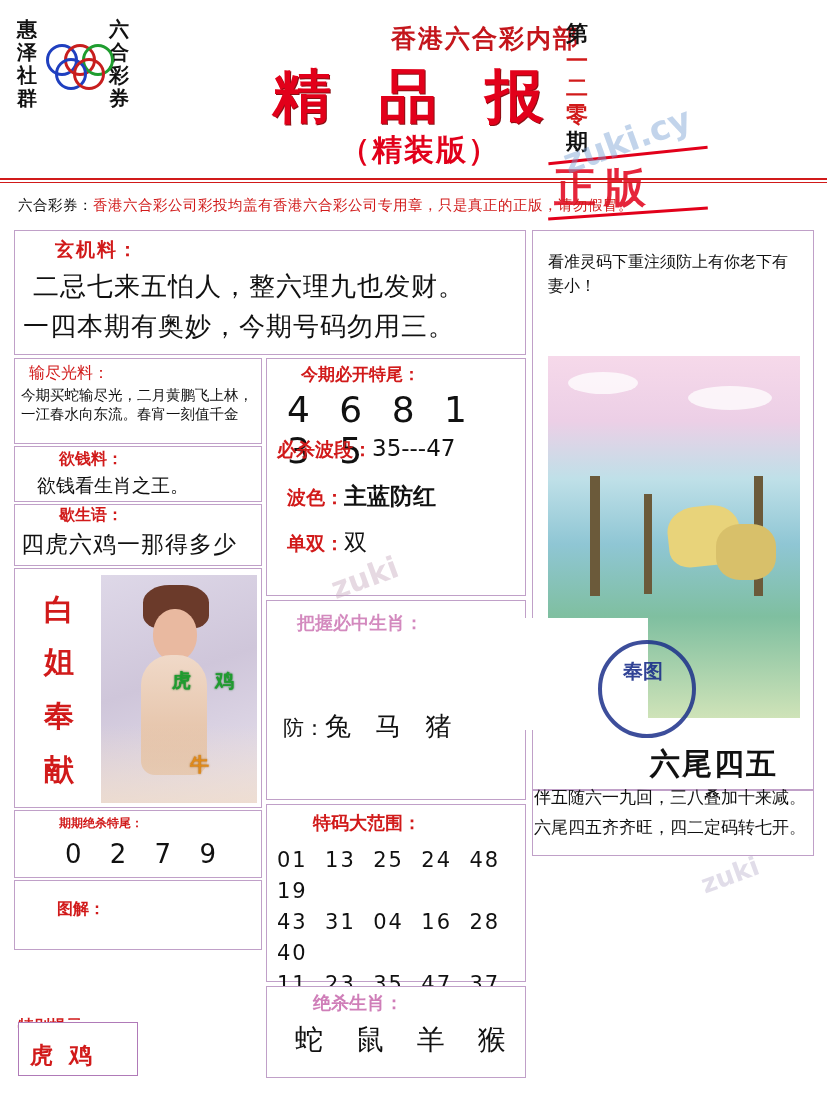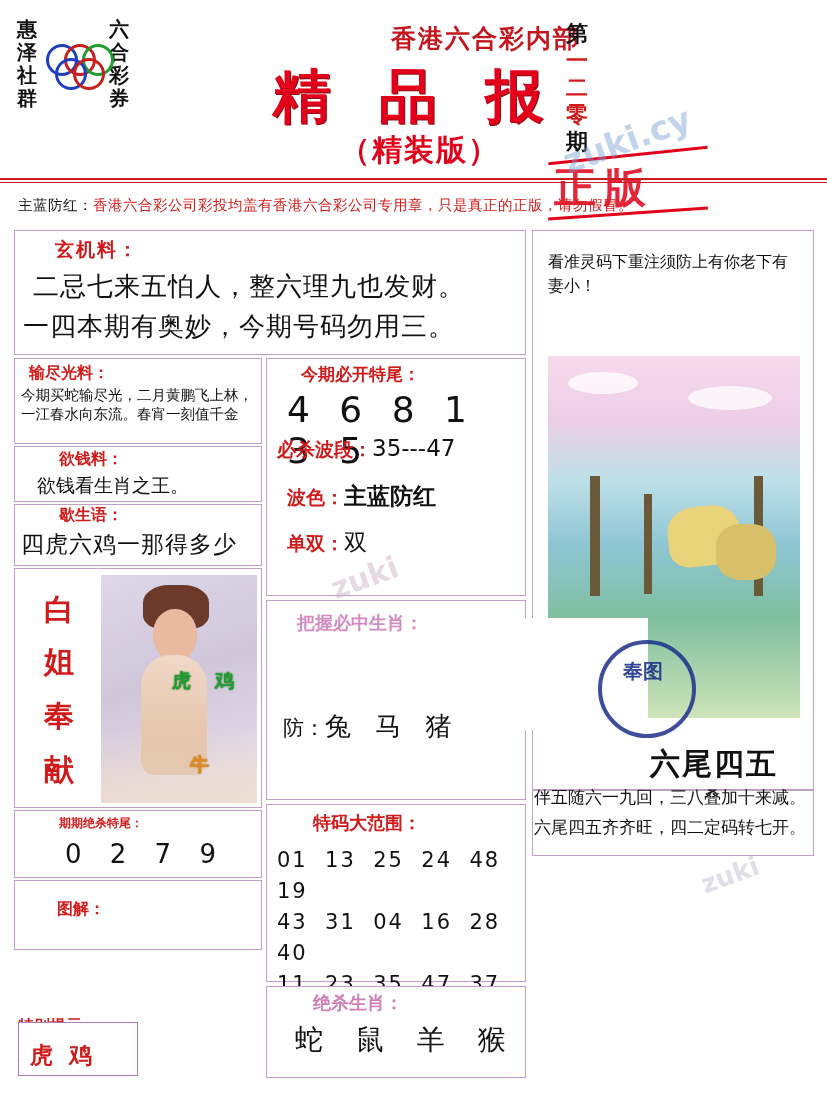--- a/index.html
+++ b/index.html
@@ -52,21 +52,21 @@
   
   .box{position:absolute;border:1px solid #c0a0c8;background:#fff;box-sizing:border-box;}
 
   
   .xuanji{left:14px;top:230px;width:512px;height:125px;}
   .xuanji .t{position:absolute;left:40px;top:6px;font-size:19px;color:#d11a1a;font-weight:bold;letter-spacing:2px;}
   .xuanji .l1{position:absolute;left:18px;top:38px;font-size:26px;color:#111;letter-spacing:1px;}
   .xuanji .l2{position:absolute;left:8px;top:78px;font-size:26px;color:#111;letter-spacing:1px;}
 
   .shujin{left:14px;top:358px;width:248px;height:86px;}
-  .shujin .t{position:absolute;left:14px;top:4px;font-size:16px;color:#d11a1a;font-weight:bold;}
+  .shujin .t{position:absolute;left:14px;top:4px;font-size:16px;color:#d11a1a;font-weight:normal;}
   .shujin .p{position:absolute;left:6px;top:27px;width:238px;font-size:14.5px;color:#111;line-height:19px;}
 
   .yuqian{left:14px;top:446px;width:248px;height:56px;}
   .yuqian .t{position:absolute;left:44px;top:2px;font-size:16px;color:#d11a1a;font-weight:bold;}
   .yuqian .p{position:absolute;left:22px;top:26px;font-size:19px;color:#111;text-align:center;}
 
   .xiesheng{left:14px;top:504px;width:248px;height:62px;}
   .xiesheng .t{position:absolute;left:44px;top:0px;font-size:16px;color:#d11a1a;font-weight:bold;}
   .xiesheng .p{position:absolute;left:6px;top:24px;font-size:23px;color:#111;letter-spacing:1px;}
 
@@ -181,21 +181,21 @@
   <div class="stamp">
     <span class="stamp-line"></span>
     <span class="stamp-txt">正版</span>
     <span class="stamp-line2"></span>
   </div>
 
   <div class="hr-red"></div>
   <div class="hr-red2"></div>
 
   <div class="notice">
-    <span class="lbl">主蓝防红：</span><span class="red">香港六合彩公司彩投均盖有香港六合彩公司专用章，只是真正的正版，请勿假冒。</span>
+    <span class="lbl">六合彩券：</span><span class="red">香港六合彩公司彩投均盖有香港六合彩公司专用章，只是真正的正版，请勿假冒。</span>
   </div>
 
   <div class="box xuanji">
     <div class="t">玄机料：</div>
     <div class="l1">二忌七来五怕人，整六理九也发财。</div>
     <div class="l2">一四本期有奥妙，今期号码勿用三。</div>
   </div>
 
   <div class="box shujin">
     <div class="t">输尽光料：</div>

